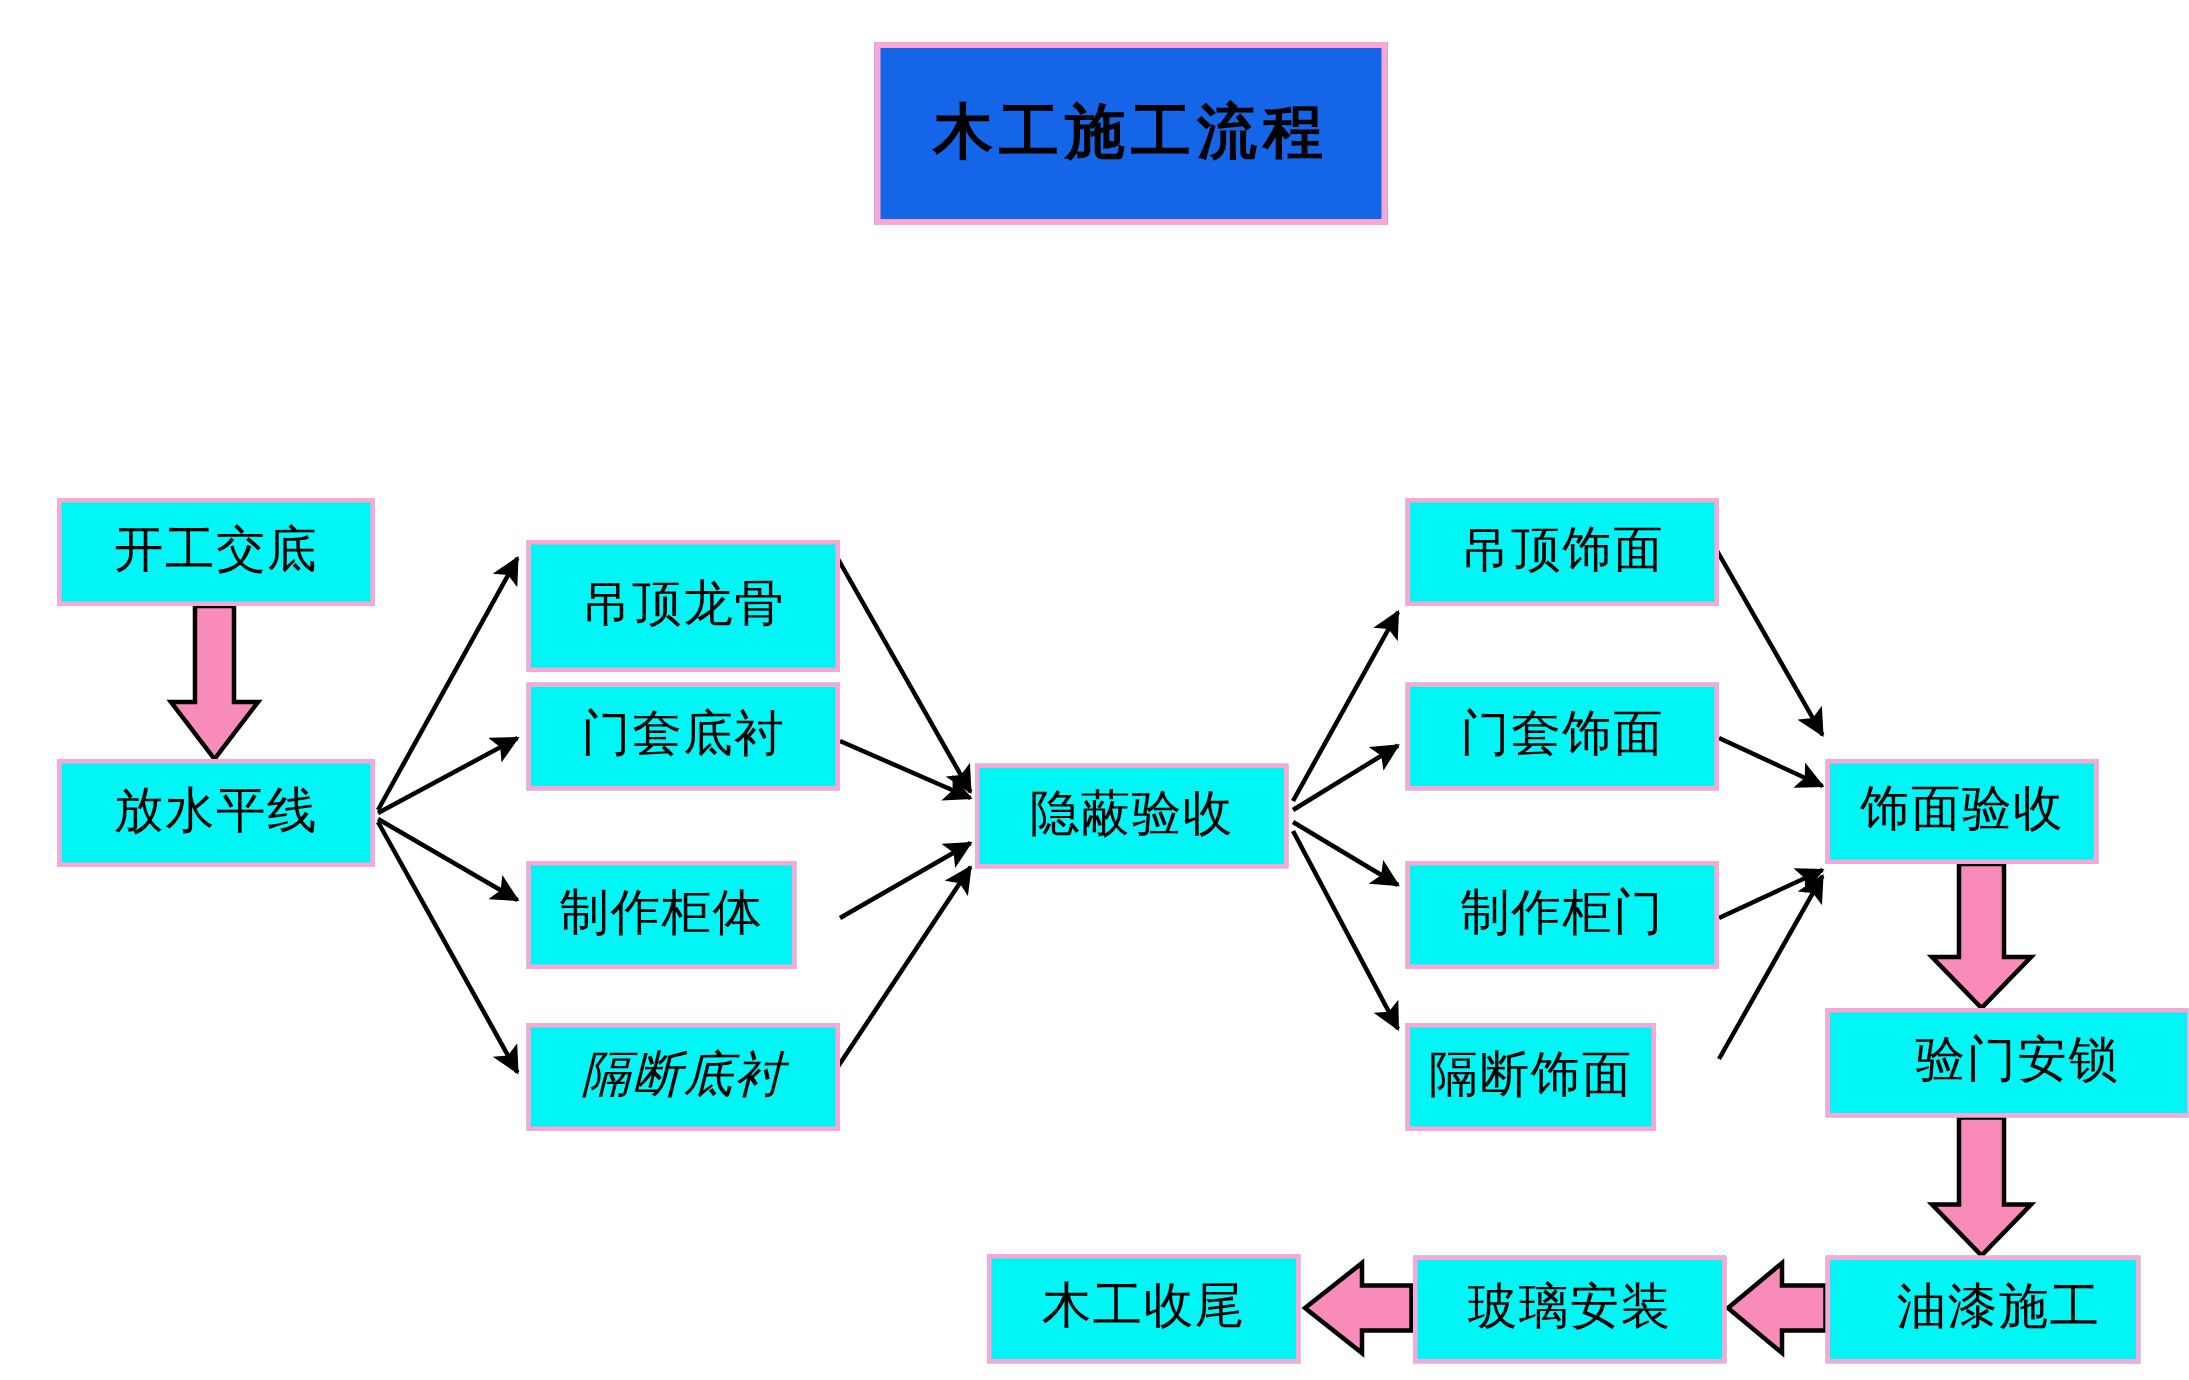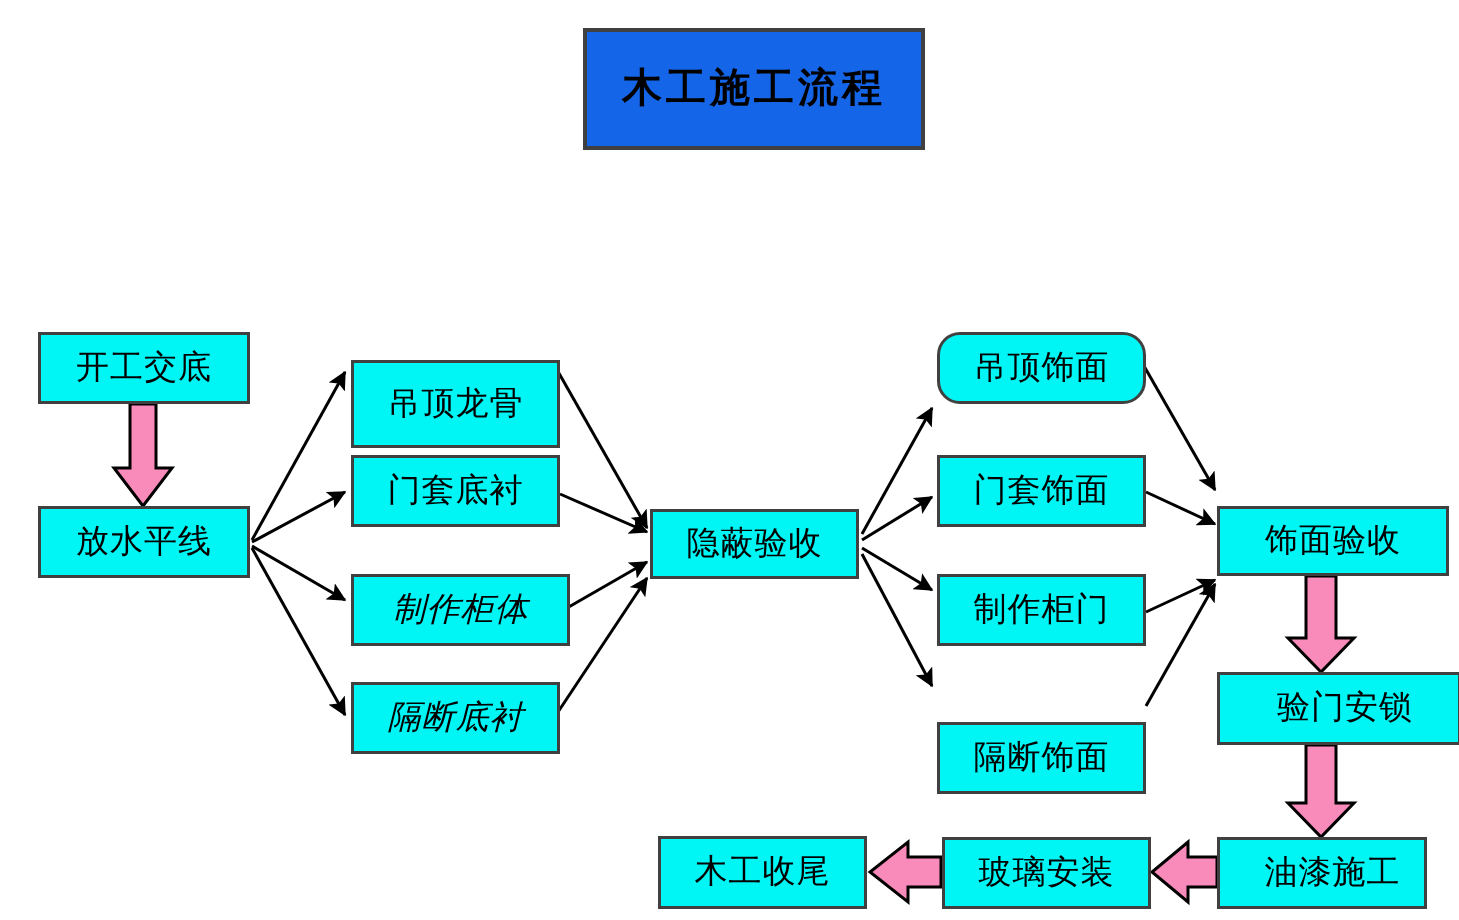--- a/index.html
+++ b/index.html
@@ -26,21 +26,21 @@
     width: 1459px;
     height: 920px;
     pointer-events: none;
   }
   .node {
     position: absolute;
     box-sizing: border-box;
     display: flex;
     align-items: center;
     justify-content: center;
-    border: 3px solid #404040;
+    border: 3px solid #f9a8d4;
     background: #00f5f5;
     color: #000000;
     font-size: 33px;
     line-height: 1;
     letter-spacing: 1px;
     white-space: nowrap;
     font-family: "Liberation Serif", "DejaVu Serif", serif;
   }
   .node.title-node {
     background: #1565e8;
@@ -149,49 +149,49 @@
   </div>
 
   <div class="node" style="left:351px; top:332px; width:209px; height:88px;margin-top:28px;">
     <span class="label">吊顶龙骨</span>
   </div>
 
   <div class="node" style="left:351px; top:455px; width:209px; height:72px;">
     <span class="label">门套底衬</span>
   </div>
 
-  <div class="node" style="left:351px; top:574px; width:219px; height:72px;font-style:italic;">
+  <div class="node" style="left:351px; top:574px; width:180px; height:72px;">
     <span class="label">制作柜体</span>
   </div>
 
   <div class="node" style="left:351px; top:682px; width:209px; height:72px;font-style:italic;">
     <span class="label">隔断底衬</span>
   </div>
 
   <div class="node" style="left:650px; top:509px; width:209px; height:70px;">
     <span class="label">隐蔽验收</span>
   </div>
 
-  <div class="node" style="left:937px; top:332px; width:209px; height:72px;border-radius:23px;">
+  <div class="node" style="left:937px; top:332px; width:209px; height:72px;">
     <span class="label">吊顶饰面</span>
   </div>
 
   <div class="node" style="left:937px; top:455px; width:209px; height:72px;">
     <span class="label">门套饰面</span>
   </div>
 
   <div class="node" style="left:937px; top:574px; width:209px; height:72px;">
     <span class="label">制作柜门</span>
   </div>
 
-  <div class="node" style="left:937px; top:682px; width:209px; height:72px;margin-top:40px;">
+  <div class="node" style="left:937px; top:682px; width:167px; height:72px;">
     <span class="label">隔断饰面</span>
   </div>
 
-  <div class="node" style="left:1217px; top:506px; width:232px; height:70px;">
+  <div class="node" style="left:1217px; top:506px; width:182px; height:70px;">
     <span class="label">饰面验收</span>
   </div>
 
   <div class="node" style="left:1217px; top:672px; width:244px; height:73px;padding-left:12px;">
     <span class="label">验门安锁</span>
   </div>
 
   <div class="node" style="left:1217px; top:837px; width:210px; height:72px;padding-left:21px;">
     <span class="label">油漆施工</span>
   </div>

